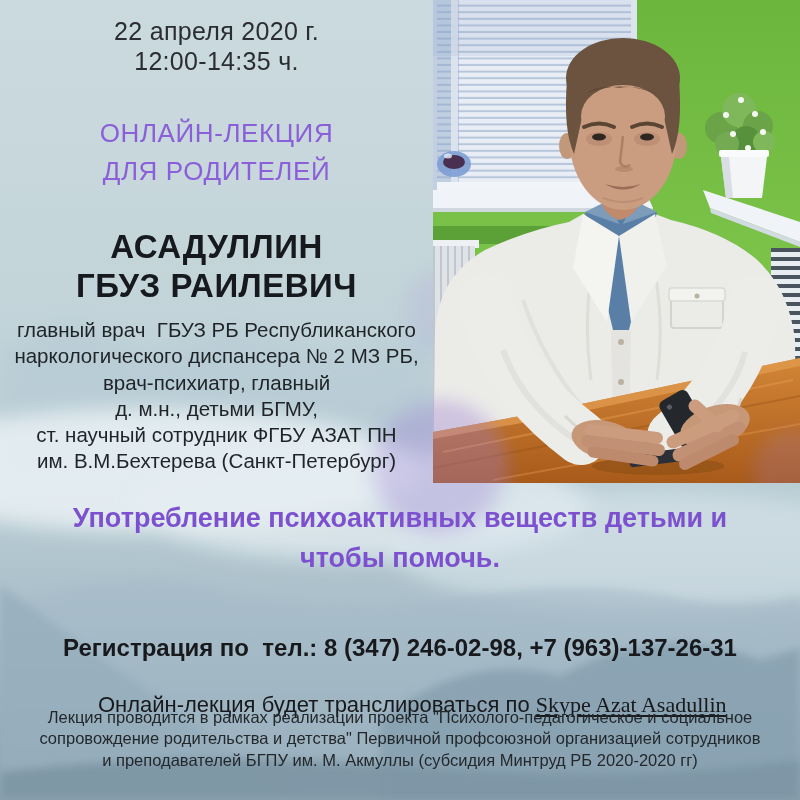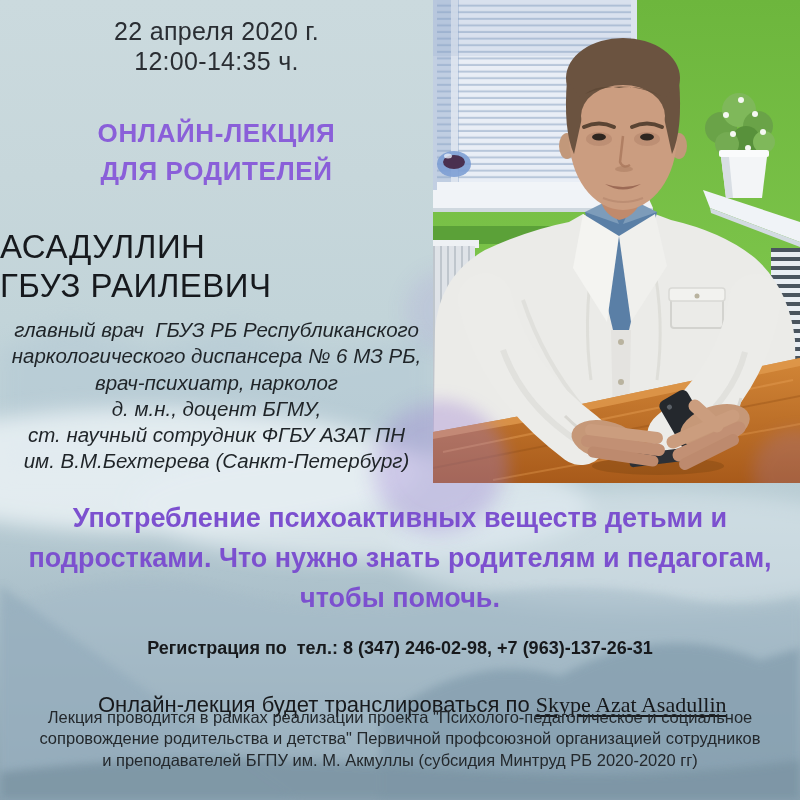--- a/index.html
+++ b/index.html
@@ -11,32 +11,32 @@
       #b6cad2 65%, #a8bdc8 78%, #97adba 89%, #869dab 100%);
   }
   .bg { position:absolute; left:0; top:0; width:800px; height:800px; }
   .photo { position:absolute; left:433px; top:0; width:367px; height:483px; }
   .photo svg { display:block; width:367px; height:483px; }
 
   .col-left { position:absolute; left:0; top:0; width:433px; height:483px; }
   .date  { position:absolute; top:16px;  width:100%; text-align:center;
            font-size:25px; line-height:30px; font-weight:500; color:#2a2e33; letter-spacing:.3px; }
   .etype { position:absolute; top:114px; width:100%; text-align:center;
-           font-size:26px; line-height:38px; font-weight:700; color:#8a5fd9; letter-spacing:.6px; }
-  .sname { position:absolute; top:227px; width:100%; 
-           font-size:33px; line-height:39px; font-weight:400; color:#16191d; letter-spacing:.5px; }
+           font-size:26px; line-height:38px; font-weight:400; color:#8a5fd9; letter-spacing:.6px; }
+  .sname { position:absolute; top:227px; width:100%; text-align:center;
+           font-size:33px; line-height:39px; font-weight:700; color:#16191d; letter-spacing:.5px; }
   .sbio  { position:absolute; top:317px; width:100%; text-align:center;
-           font-size:20.5px; line-height:26.3px; font-style:italic; font-weight:500;
+           font-size:20.5px; line-height:26.3px; font-weight:500;
            color:#1f2428; }
   .sbio div { white-space:pre; }
 
   .topic { position:absolute; top:498px; left:0; width:800px; text-align:center;
            font-size:27px; line-height:40px; font-weight:700; color:#7c50cf; }
   .registration { position:absolute; top:634px; left:0; width:800px; text-align:center;
-           font-size:18px; line-height:28px; font-weight:700; color:#17191c; white-space:pre; }
+           font-size:24px; line-height:28px; font-weight:700; color:#17191c; white-space:pre; }
   .stream { position:absolute; top:663px; left:0; width:800px; text-align:center;
            font-size:22px; line-height:28px; font-weight:400; color:#17191c; white-space:pre; }
   .stream .link { text-decoration:underline; text-underline-offset:3px;font-family:Liberation Serif, serif; }
   .footer { position:absolute; top:707px; left:0; width:800px; text-align:center;
            font-size:16.5px; line-height:21.3px; font-weight:400; color:#23282c; }
 </style>
 </head>
 <body>
 
 <div class="poster">
@@ -236,31 +236,30 @@
     <div class="etype">
       <div>ОНЛАЙН-ЛЕКЦИЯ</div>
       <div>ДЛЯ РОДИТЕЛЕЙ</div>
     </div>
     <div class="sname">
       <div>АСАДУЛЛИН</div>
       <div>ГБУЗ РАИЛЕВИЧ</div>
     </div>
     <div class="sbio">
       <div>главный врач  ГБУЗ РБ Республиканского</div>
-      <div>наркологического диспансера № 6 МЗ РБ,</div>
-      <div>врач-психиатр, нарколог</div>
-      <div>д. м.н., доцент БГМУ,</div>
+      <div>наркологического диспансера № 2 МЗ РБ,</div>
+      <div>врач-психиатр, главный</div>
+      <div>д. м.н., детьми БГМУ,</div>
       <div>ст. научный сотрудник ФГБУ АЗАТ ПН</div>
       <div>им. В.М.Бехтерева (Санкт-Петербург)</div>
     </div>
   </div>
 
   <div class="topic">
     <div>Употребление психоактивных веществ детьми и</div>
-    <div>подростками. Что нужно знать родителям и педагогам,</div>
     <div>чтобы помочь.</div>
   </div>
 
   <div class="registration">Регистрация по  тел.: 8 (347) 246-02-98, +7 (963)-137-26-31</div>
   <div class="stream">
     <span>Онлайн-лекция будет транслироваться по </span><span class="link">Skype Azat Asadullin</span>
   </div>
 
   <div class="footer">
     <div>Лекция проводится в рамках реализации проекта "Психолого-педагогическое и социальное</div>

